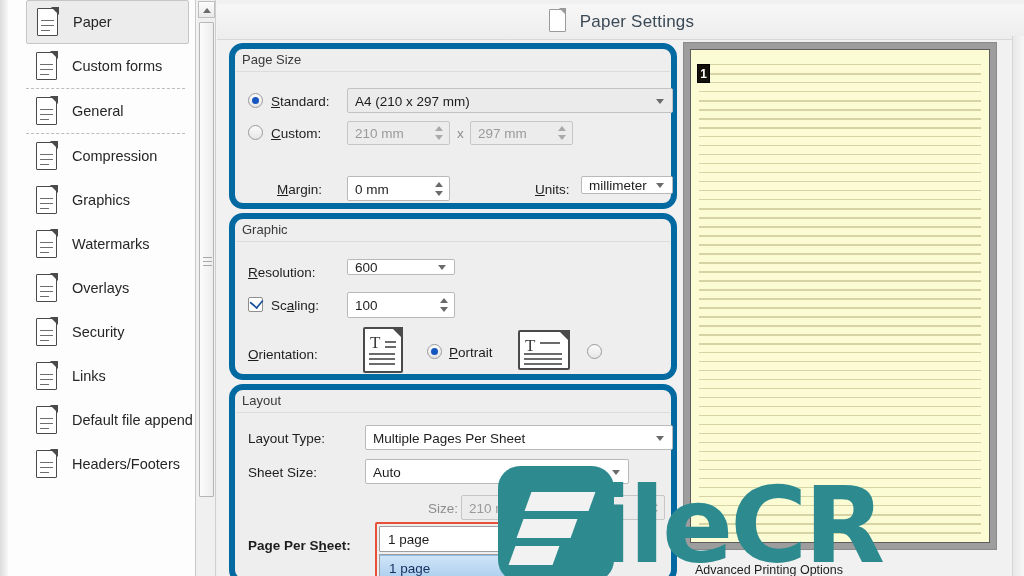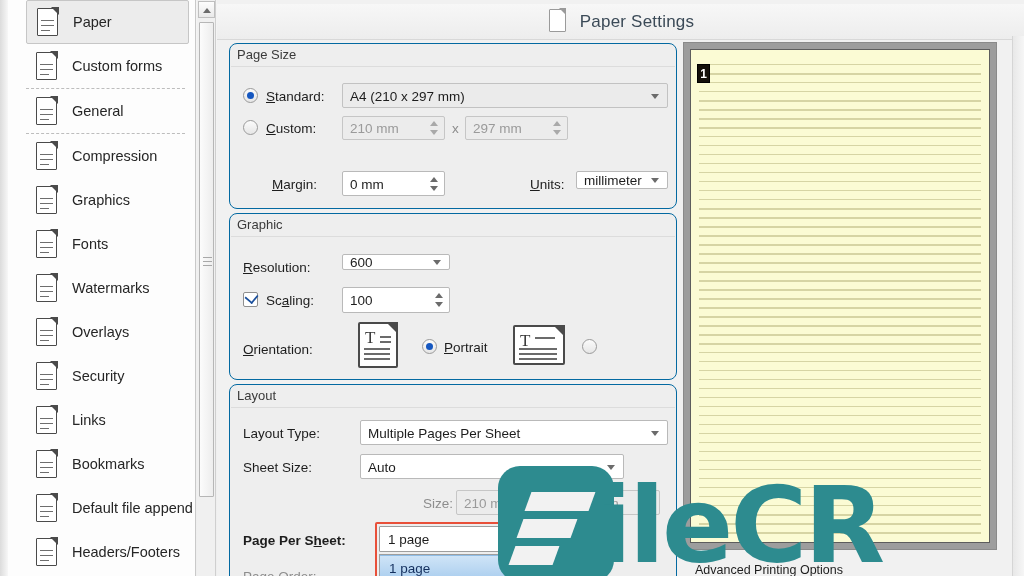--- a/index.html
+++ b/index.html
@@ -94,22 +94,22 @@
   #titlebar .tico .doc{ left:2px; top:0; width:17px; height:23px; border-color:#9a9a9a; }
   #titlebar .tico .doc::after{ border-top-color:#9a9a9a; border-left-width:7px; border-top-width:7px; }
   #title-text{ font-size:17px; color:#3b4a57; letter-spacing:.2px; }
 
   #content{ position:absolute; left:0; top:36px; right:0; bottom:0; }
 
   
   .group{
     position:absolute;
     background:#eeeeee;
-    border:1px solid #0369a1;
-    border-radius:8px;
+    border:6px solid #0369a1;
+    border-radius:14px;
   }
   .group > .gtitle{
     position:absolute; left:7px; top:3px;
     font-size:13px; color:#3a3a3a;
   }
   .group > .grule{
     position:absolute; left:1px; right:1px; top:22px; height:1px;
     background:#dcdcdc;
   }
 
@@ -328,30 +328,20 @@
           <span class="lbl">Graphics</span>
         </div>
         <div class="side-item">
           <span class="ico">
             <span class="doc">
               <i class="ln" style="top: 11px; width: 13px;"></i>
               <i class="ln" style="top: 16px; width: 13px;"></i>
               <i class="ln" style="top: 21px; width: 9px;"></i>
             </span>
           </span>
-          <span class="lbl">Fonts</span>
-        </div>
-        <div class="side-item">
-          <span class="ico">
-            <span class="doc">
-              <i class="ln" style="top: 11px; width: 13px;"></i>
-              <i class="ln" style="top: 16px; width: 13px;"></i>
-              <i class="ln" style="top: 21px; width: 9px;"></i>
-            </span>
-          </span>
           <span class="lbl">Watermarks</span>
         </div>
         <div class="side-item">
           <span class="ico">
             <span class="doc">
               <i class="ln" style="top: 11px; width: 13px;"></i>
               <i class="ln" style="top: 16px; width: 13px;"></i>
               <i class="ln" style="top: 21px; width: 9px;"></i>
             </span>
           </span>
@@ -369,30 +359,20 @@
         </div>
         <div class="side-item">
           <span class="ico">
             <span class="doc">
               <i class="ln" style="top: 11px; width: 13px;"></i>
               <i class="ln" style="top: 16px; width: 13px;"></i>
               <i class="ln" style="top: 21px; width: 9px;"></i>
             </span>
           </span>
           <span class="lbl">Links</span>
-        </div>
-        <div class="side-item">
-          <span class="ico">
-            <span class="doc">
-              <i class="ln" style="top: 11px; width: 13px;"></i>
-              <i class="ln" style="top: 16px; width: 13px;"></i>
-              <i class="ln" style="top: 21px; width: 9px;"></i>
-            </span>
-          </span>
-          <span class="lbl">Bookmarks</span>
         </div>
         <div class="side-item">
           <span class="ico">
             <span class="doc">
               <i class="ln" style="top: 11px; width: 13px;"></i>
               <i class="ln" style="top: 16px; width: 13px;"></i>
               <i class="ln" style="top: 21px; width: 9px;"></i>
             </span>
           </span>
           <span class="lbl">Default file append</span>

